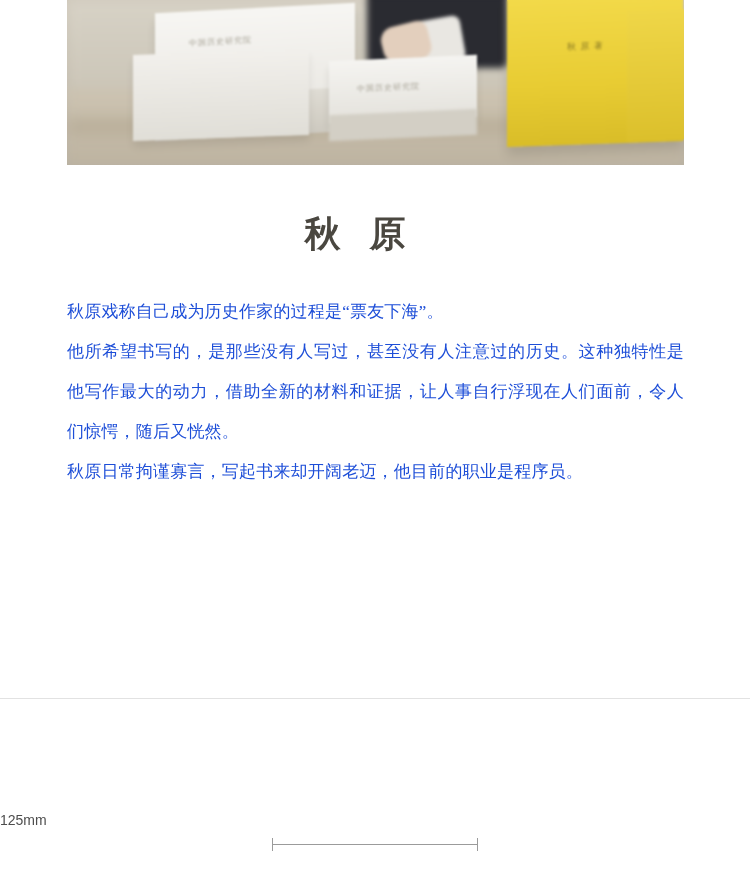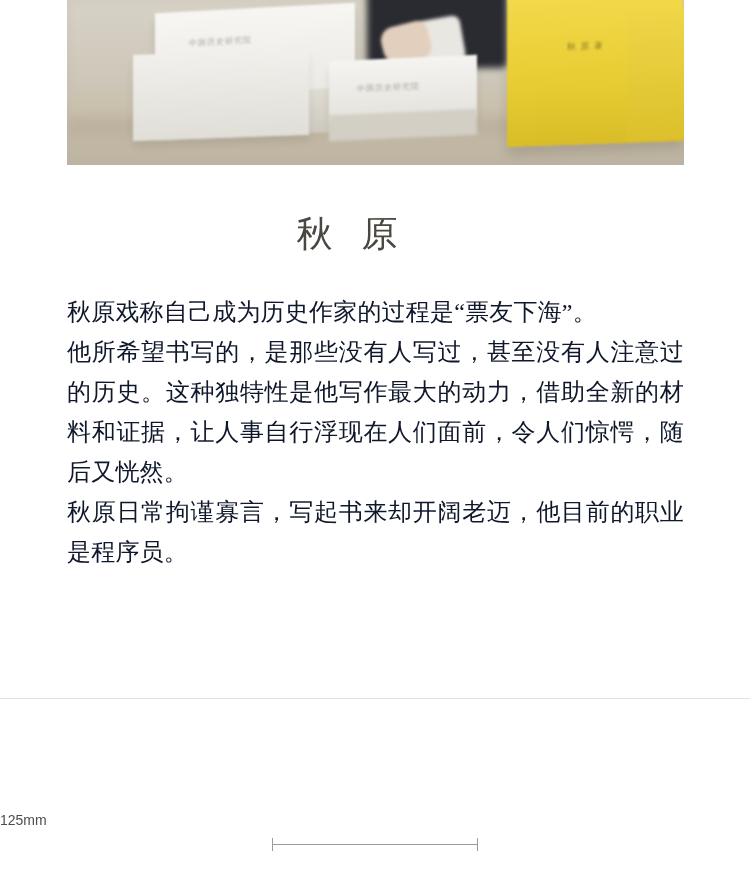--- a/index.html
+++ b/index.html
@@ -178,33 +178,34 @@
 
   
   .title {
     position: absolute;
     left: 0; top: 210px;
     width: 704px;
     text-align: center;
     font-size: 36px;
     letter-spacing: 10px;
     color: #4a4740;
-    font-weight: 400;
+    font-weight: 700;
     font-family: "Liberation Serif", "DejaVu Serif", serif;
+    padding-left: 8px;
   }
 
   
   .body-text {
     position: absolute;
     left: 67px;
     top: 292px;
     width: 617px;
-    font-size: 24px;
+    font-size: 17px;
     line-height: 40px;
-    color: #0f172a;
+    color: #1d4ed8;
     letter-spacing: .2px;
     text-align: justify;
   }
   .body-text p {
     margin: 0;
   }
 
   
   .divider {
     position: absolute;

